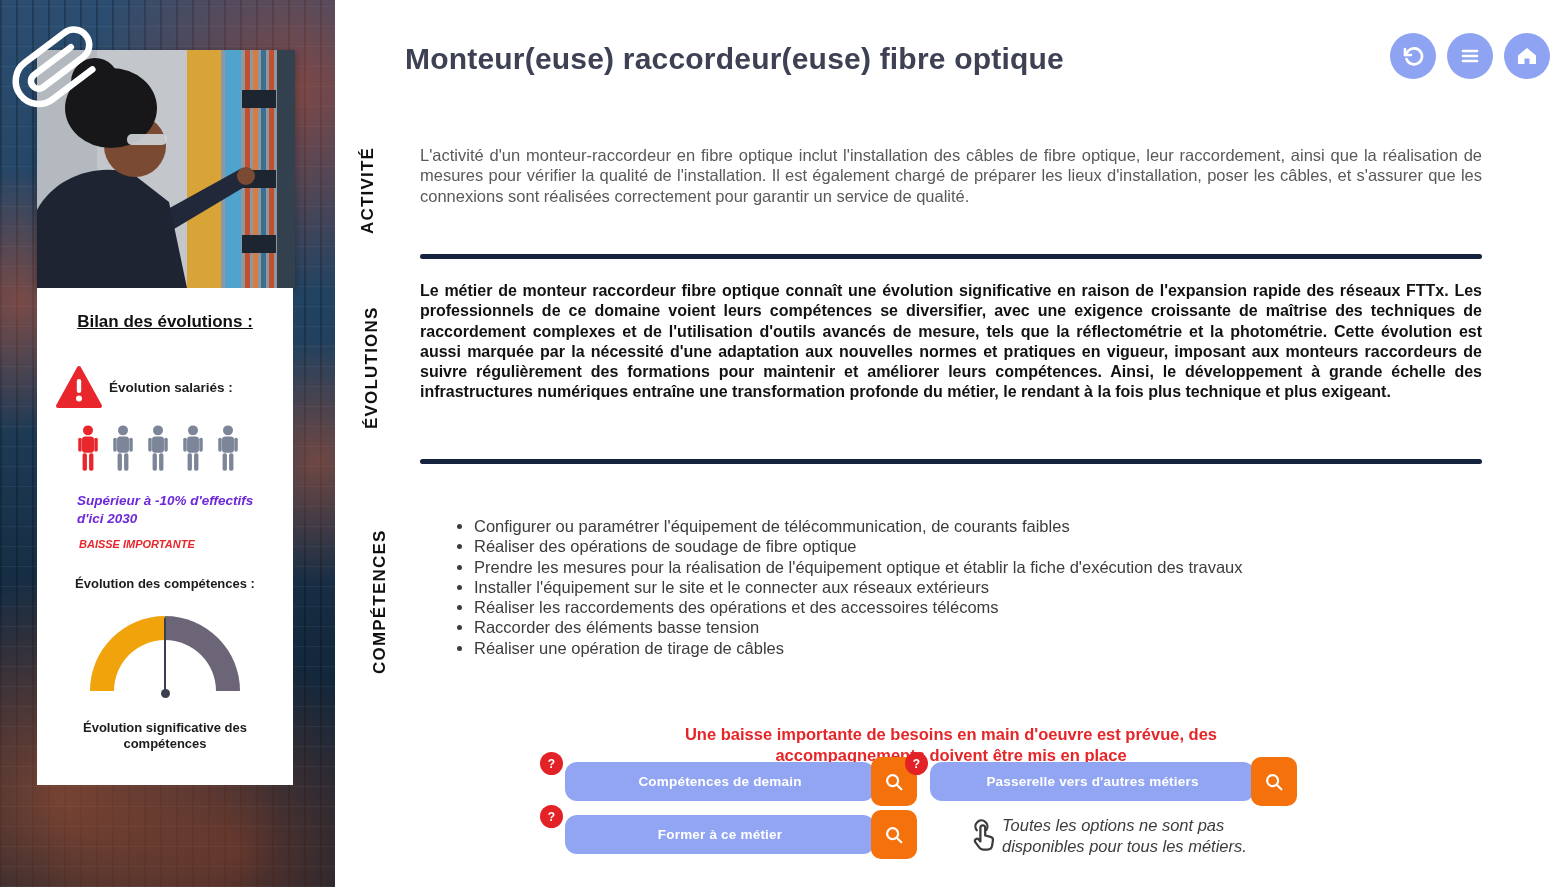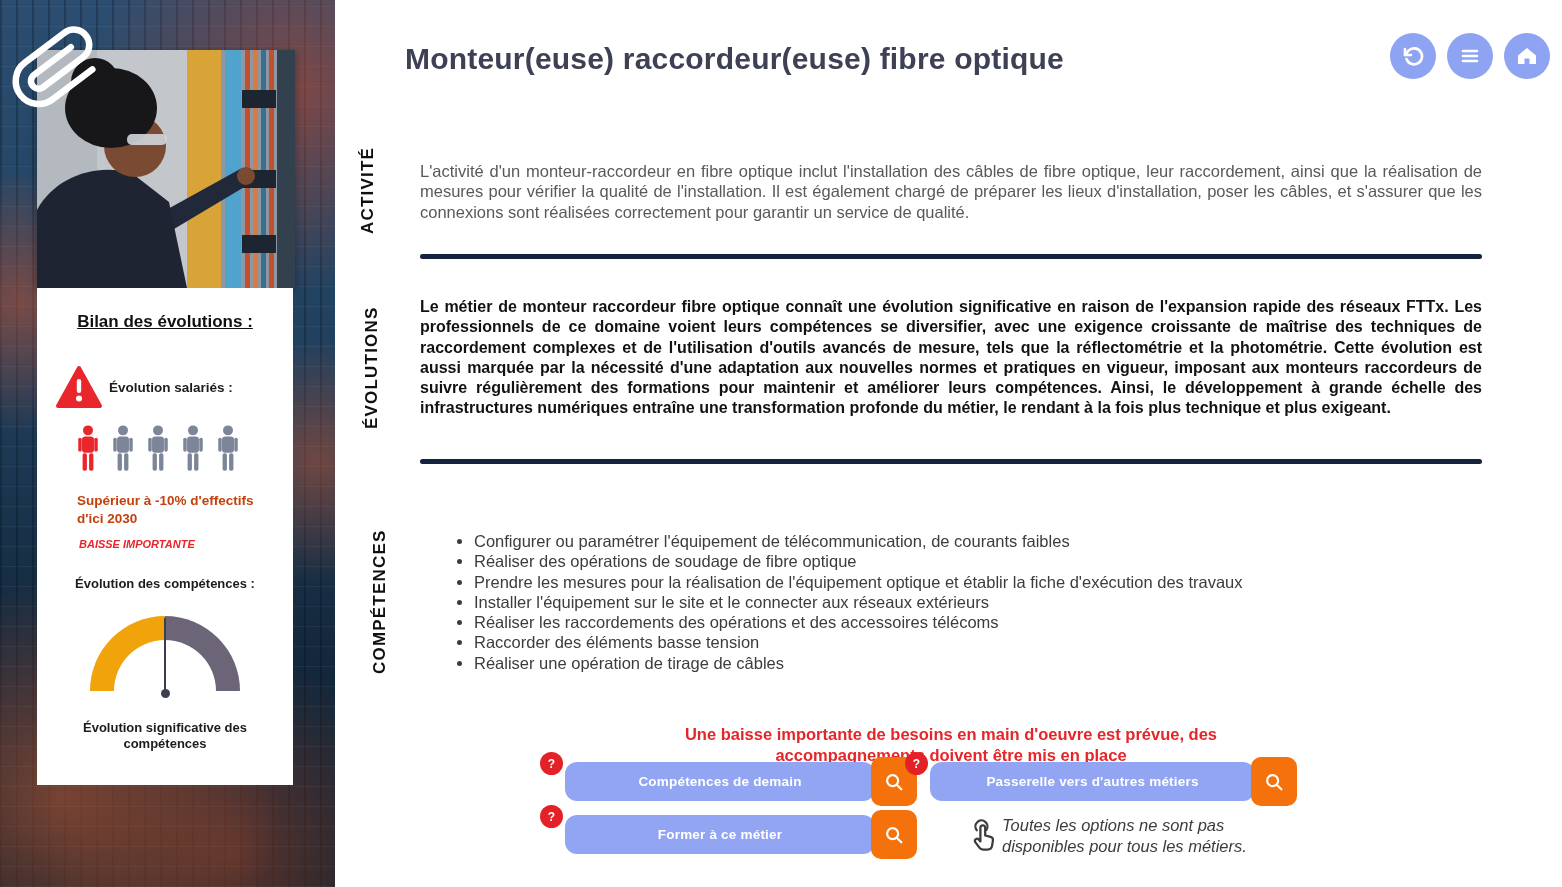--- a/index.html
+++ b/index.html
@@ -28,21 +28,21 @@
     background:#ffffff; z-index:2;
   }
   .bilan-title { position:absolute; left:0; top:24px; width:100%; text-align:center;
     font-size:17px; font-weight:700; color:#111; text-decoration:underline; }
   .warn-icon { position:absolute; left:18px; top:76px; width:48px; height:46px; }
   .evo-sal { position:absolute; left:72px; top:92px; font-size:13.5px; font-weight:700; color:#1c1c1c; }
   .people { position:absolute; left:38px; top:134px; display:flex; gap:9px; }
   .people svg { width:26px; height:54px; }
   .person-gray { fill:#7c8698; }
   .person-red  { fill:#e8262b; }
-  .effectifs { position:absolute; left:40px; top:204px; width:195px; font-size:13.5px; font-weight:700; color:#c2410c; line-height:1.35; }
+  .effectifs { position:absolute; left:40px; top:204px; width:195px; font-size:13.5px; font-weight:700; color:#6d28d9; line-height:1.35;font-style:italic; }
   .baisse { position:absolute; left:42px; top:250px; font-size:11px; font-weight:700; font-style:italic; color:#e8262b; }
   .evo-comp { position:absolute; left:0; top:288px; width:100%; text-align:center; font-size:13px; font-weight:700; color:#1c1c1c; }
   .gauge-wrap { position:absolute; left:53px; top:328px; width:150px; height:80px; }
   .gauge { position:relative; width:150px; height:75px; border-radius:150px 150px 0 0;
     background:linear-gradient(90deg, #f0a30a 0 50%, #6b6577 50% 100%); }
   .gauge::after { content:""; position:absolute; left:24px; top:24px; width:102px; height:51px;
     background:#fff; border-radius:102px 102px 0 0; }
   .needle { position:absolute; left:73.75px; bottom:2px; width:2.5px; height:76px; background:#3a3f52; z-index:2; }
   .needle::after { content:""; position:absolute; bottom:-4px; left:-3.25px; width:9px; height:9px; background:#3a3f52; border-radius:50%; }
   .gauge-caption { position:absolute; left:10px; top:432px; width:236px; text-align:center;
@@ -55,28 +55,28 @@
     background:#8ea3f2; border:none; display:flex; align-items:center; justify-content:center; cursor:pointer; }
   .nav-btn svg { width:24px; height:24px; }
   .nav-back { left:1390px; } .nav-menu { left:1447px; } .nav-home { left:1504px; }
 
   .vlabel { position:absolute; writing-mode:vertical-rl; transform:rotate(180deg);
     font-weight:700; font-size:17px; letter-spacing:1.2px; color:#101010; text-align:center; }
   .vl-activite    { left:358px; top:140px;  height:100px; }
   .vl-evolutions  { left:362px; top:292px; height:152px; }
   .vl-competences { left:370px; top:512px; height:180px; }
 
-  .para { position:absolute; left:420px; width:1062px; text-align:justify;margin-top:16px; }
+  .para { position:absolute; left:420px; width:1062px; text-align:justify; }
   .para-activite { top:145px; font-size:16.5px; line-height:20.3px; color:#58595b; }
   .para-evolutions { top:281px; font-size:16px; line-height:20.3px; color:#121212; font-weight:700; }
 
   .divider { position:absolute; left:420px; width:1062px; height:5px; background:#16233f; border-radius:3px; }
   .div-1 { top:254px; } .div-2 { top:459px; }
 
-  .comp-list { position:absolute; left:456px; top:531px; width:1010px; list-style:disc;
+  .comp-list { position:absolute; left:456px; top:516px; width:1010px; list-style:disc;
     padding-left:18px; font-size:16.5px; line-height:20.3px; color:#3c3c3c; }
 
   .warning-head { position:absolute; left:420px; top:724px; width:1062px; text-align:center; }
   .warning-head span { display:inline-block; max-width:660px; font-size:16.5px; font-weight:700;
     color:#e62528; line-height:1.3; }
 
   .action-btn { position:absolute; height:49px; border:none; background:transparent; cursor:pointer; }
   .ab-1 { left:563px; top:757px; width:354px; }
   .ab-2 { left:928px; top:757px; width:369px; }
   .ab-3 { left:563px; top:810px; width:354px; }

